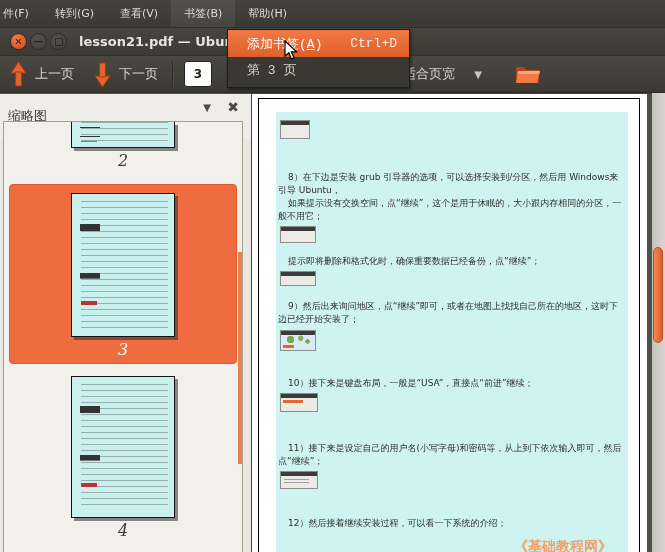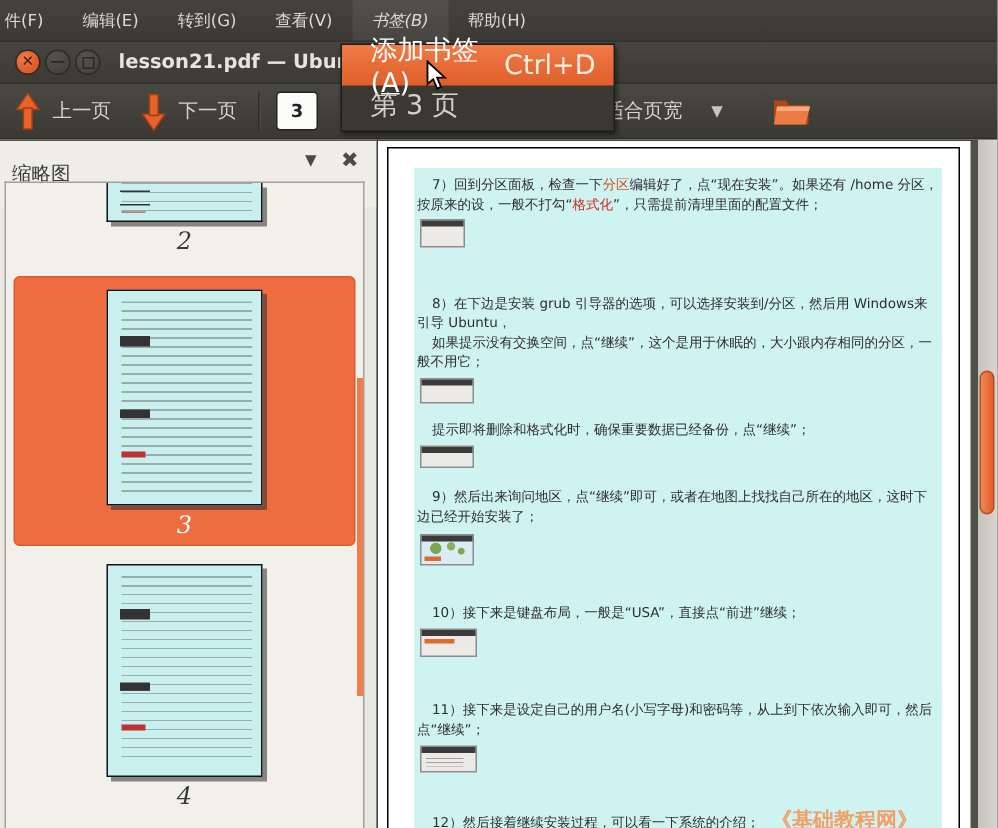--- a/index.html
+++ b/index.html
@@ -11,21 +11,21 @@
   }
   
   .menubar{
     position:absolute;left:0;top:0;width:665px;height:28px;
     background:linear-gradient(#45433E,#3A3934);
     display:flex;align-items:stretch;color:#DFDBD2;font-size:11px;
     border-bottom:1px solid #32312D;box-sizing:border-box;
   }
   .mitem{display:flex;align-items:center;padding:0 13px;cursor:default;white-space:nowrap;}
   .mitem:first-child{padding-left:3px;}
-  .mitem.open{background:rgba(255,255,255,.07);font-style:italic;}
+  .mitem.open{background:rgba(255,255,255,.07);}
   
   .titlebar{
     position:absolute;left:0;top:28px;width:665px;height:28px;
     background:linear-gradient(#474540,#3B3A35);
     display:flex;align-items:center;box-sizing:border-box;
     border-bottom:1px solid #31302C;
   }
   .winbtns{display:flex;gap:3px;margin-left:10px;}
   .wbtn{width:17px;height:17px;border-radius:50%;box-sizing:border-box;
     display:flex;align-items:center;justify-content:center;
@@ -113,35 +113,34 @@
     background:repeating-linear-gradient(180deg,rgba(90,90,90,.5) 0 1px,transparent 1px 3px);}
   .watermark{position:absolute;right:16px;bottom:3px;color:#F0A068;font-size:14px;font-weight:bold;}
   .vshadow{position:absolute;right:0;top:0;bottom:0;width:5px;background:#514F4A;}
   
   .mscroll{width:13px;flex:none;position:relative;background:linear-gradient(90deg,#C6C3BD,#D8D5D0);}
   .mthumb{position:absolute;left:1px;top:154px;width:10px;height:96px;border-radius:5px;
     background:linear-gradient(90deg,#F28752,#E05E2A);border:1px solid #B54E1F;box-sizing:border-box;}
   
   .dropdown{position:absolute;left:227px;top:29px;width:183px;z-index:50;
     background:#3A3833;border:1px solid #1E1D1A;box-shadow:1px 2px 3px rgba(0,0,0,.45);
-    font-size:18px;box-sizing:border-box;padding-bottom:4px;}
+    font-size:13px;box-sizing:border-box;padding-bottom:4px;font-family:Liberation Mono, monospace;}
   .ditem-add{height:27px;display:flex;align-items:center;color:#FFFFFF;
     background:linear-gradient(#F07A45,#DF5F29);padding:0 12px 0 19px;}
   .ditem-add .short{margin-left:auto;color:#F8EDE5;}
   .ditem{height:26px;display:flex;align-items:center;color:#D6D2C8;padding:0 12px 0 19px;text-align:right;}
   .ukey{text-decoration:underline;}
   
   .cursor{position:absolute;left:284px;top:40px;z-index:60;}
 </style>
 </head>
 <body>
 
 <div class="menubar">
     <div class="mitem">件(F)</div>
-    <div class="mitem">编辑(E)</div>
     <div class="mitem">转到(G)</div>
     <div class="mitem">查看(V)</div>
     <div class="mitem open">书签(B)</div>
     <div class="mitem">帮助(H)</div>
   </div>
 
 <div class="titlebar">
   <div class="winbtns">
     <span class="wbtn close">✕</span>
     <span class="wbtn minmax">—</span>
@@ -206,21 +205,20 @@
         <div class="tnum">4</div>
       </div>
       <div class="sb-scroll"></div>
     </div>
   </div>
 
   <div class="viewport">
     <div class="pdfpage">
       <div class="cyan">
         <div id="pdf-text">
-            <p class="pline"><span>7）回到分区面板，检查一下</span><span class="ored">分区</span><span>编辑好了，点“现在安装”。如果还有 /home 分区，按原来的设，一般不打勾“</span><span class="red">格式化</span><span>”，只需提前清理里面的配置文件；</span></p>
             <div class="mini s1"></div>
             <p class="pline"><span>8）在下边是安装 grub 引导器的选项，可以选择安装到/分区，然后用 Windows来引导 Ubuntu，</span></p>
             <p class="pline"><span>如果提示没有交换空间，点“继续”，这个是用于休眠的，大小跟内存相同的分区，一般不用它；</span></p>
             <div class="mini s2"></div>
             <p class="pline"><span>提示即将删除和格式化时，确保重要数据已经备份，点“继续”；</span></p>
             <div class="mini s3"></div>
             <p class="pline"><span>9）然后出来询问地区，点“继续”即可，或者在地图上找找自己所在的地区，这时下边已经开始安装了；</span></p>
             <div class="mini s4"></div>
             <p class="pline"><span>10）接下来是键盘布局，一般是“USA”，直接点“前进”继续；</span></p>
             <div class="mini s5"></div>

